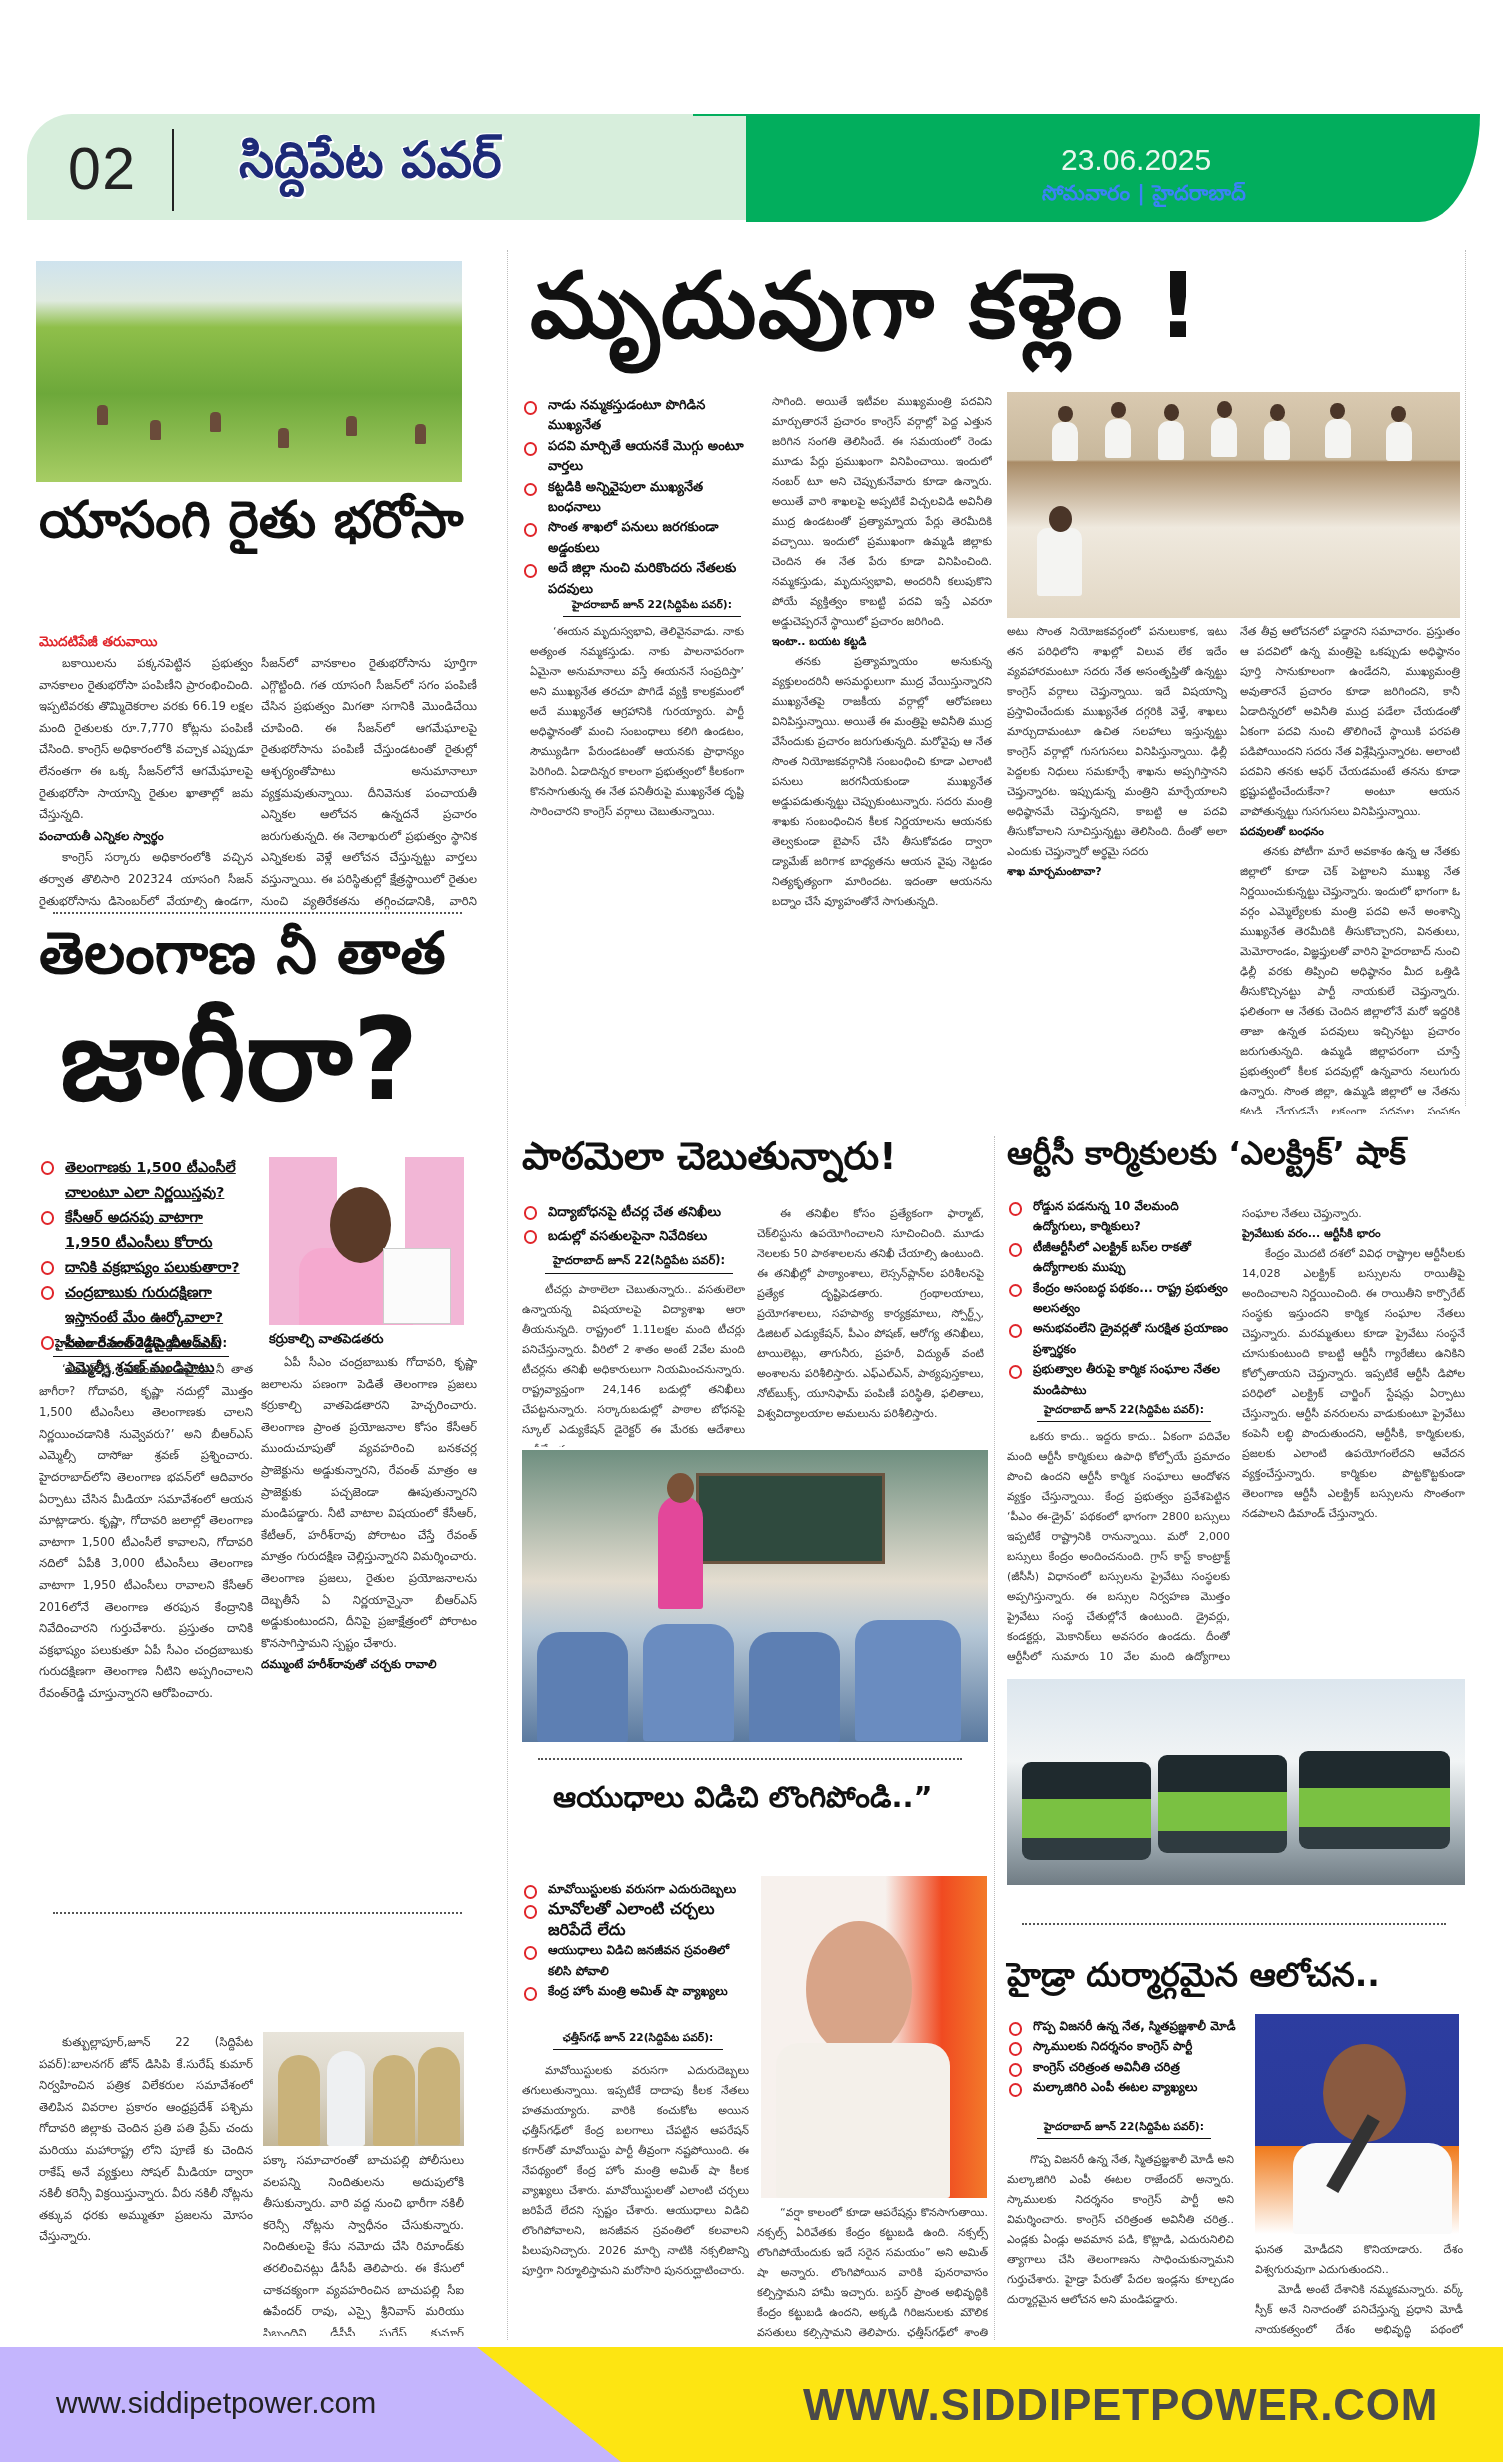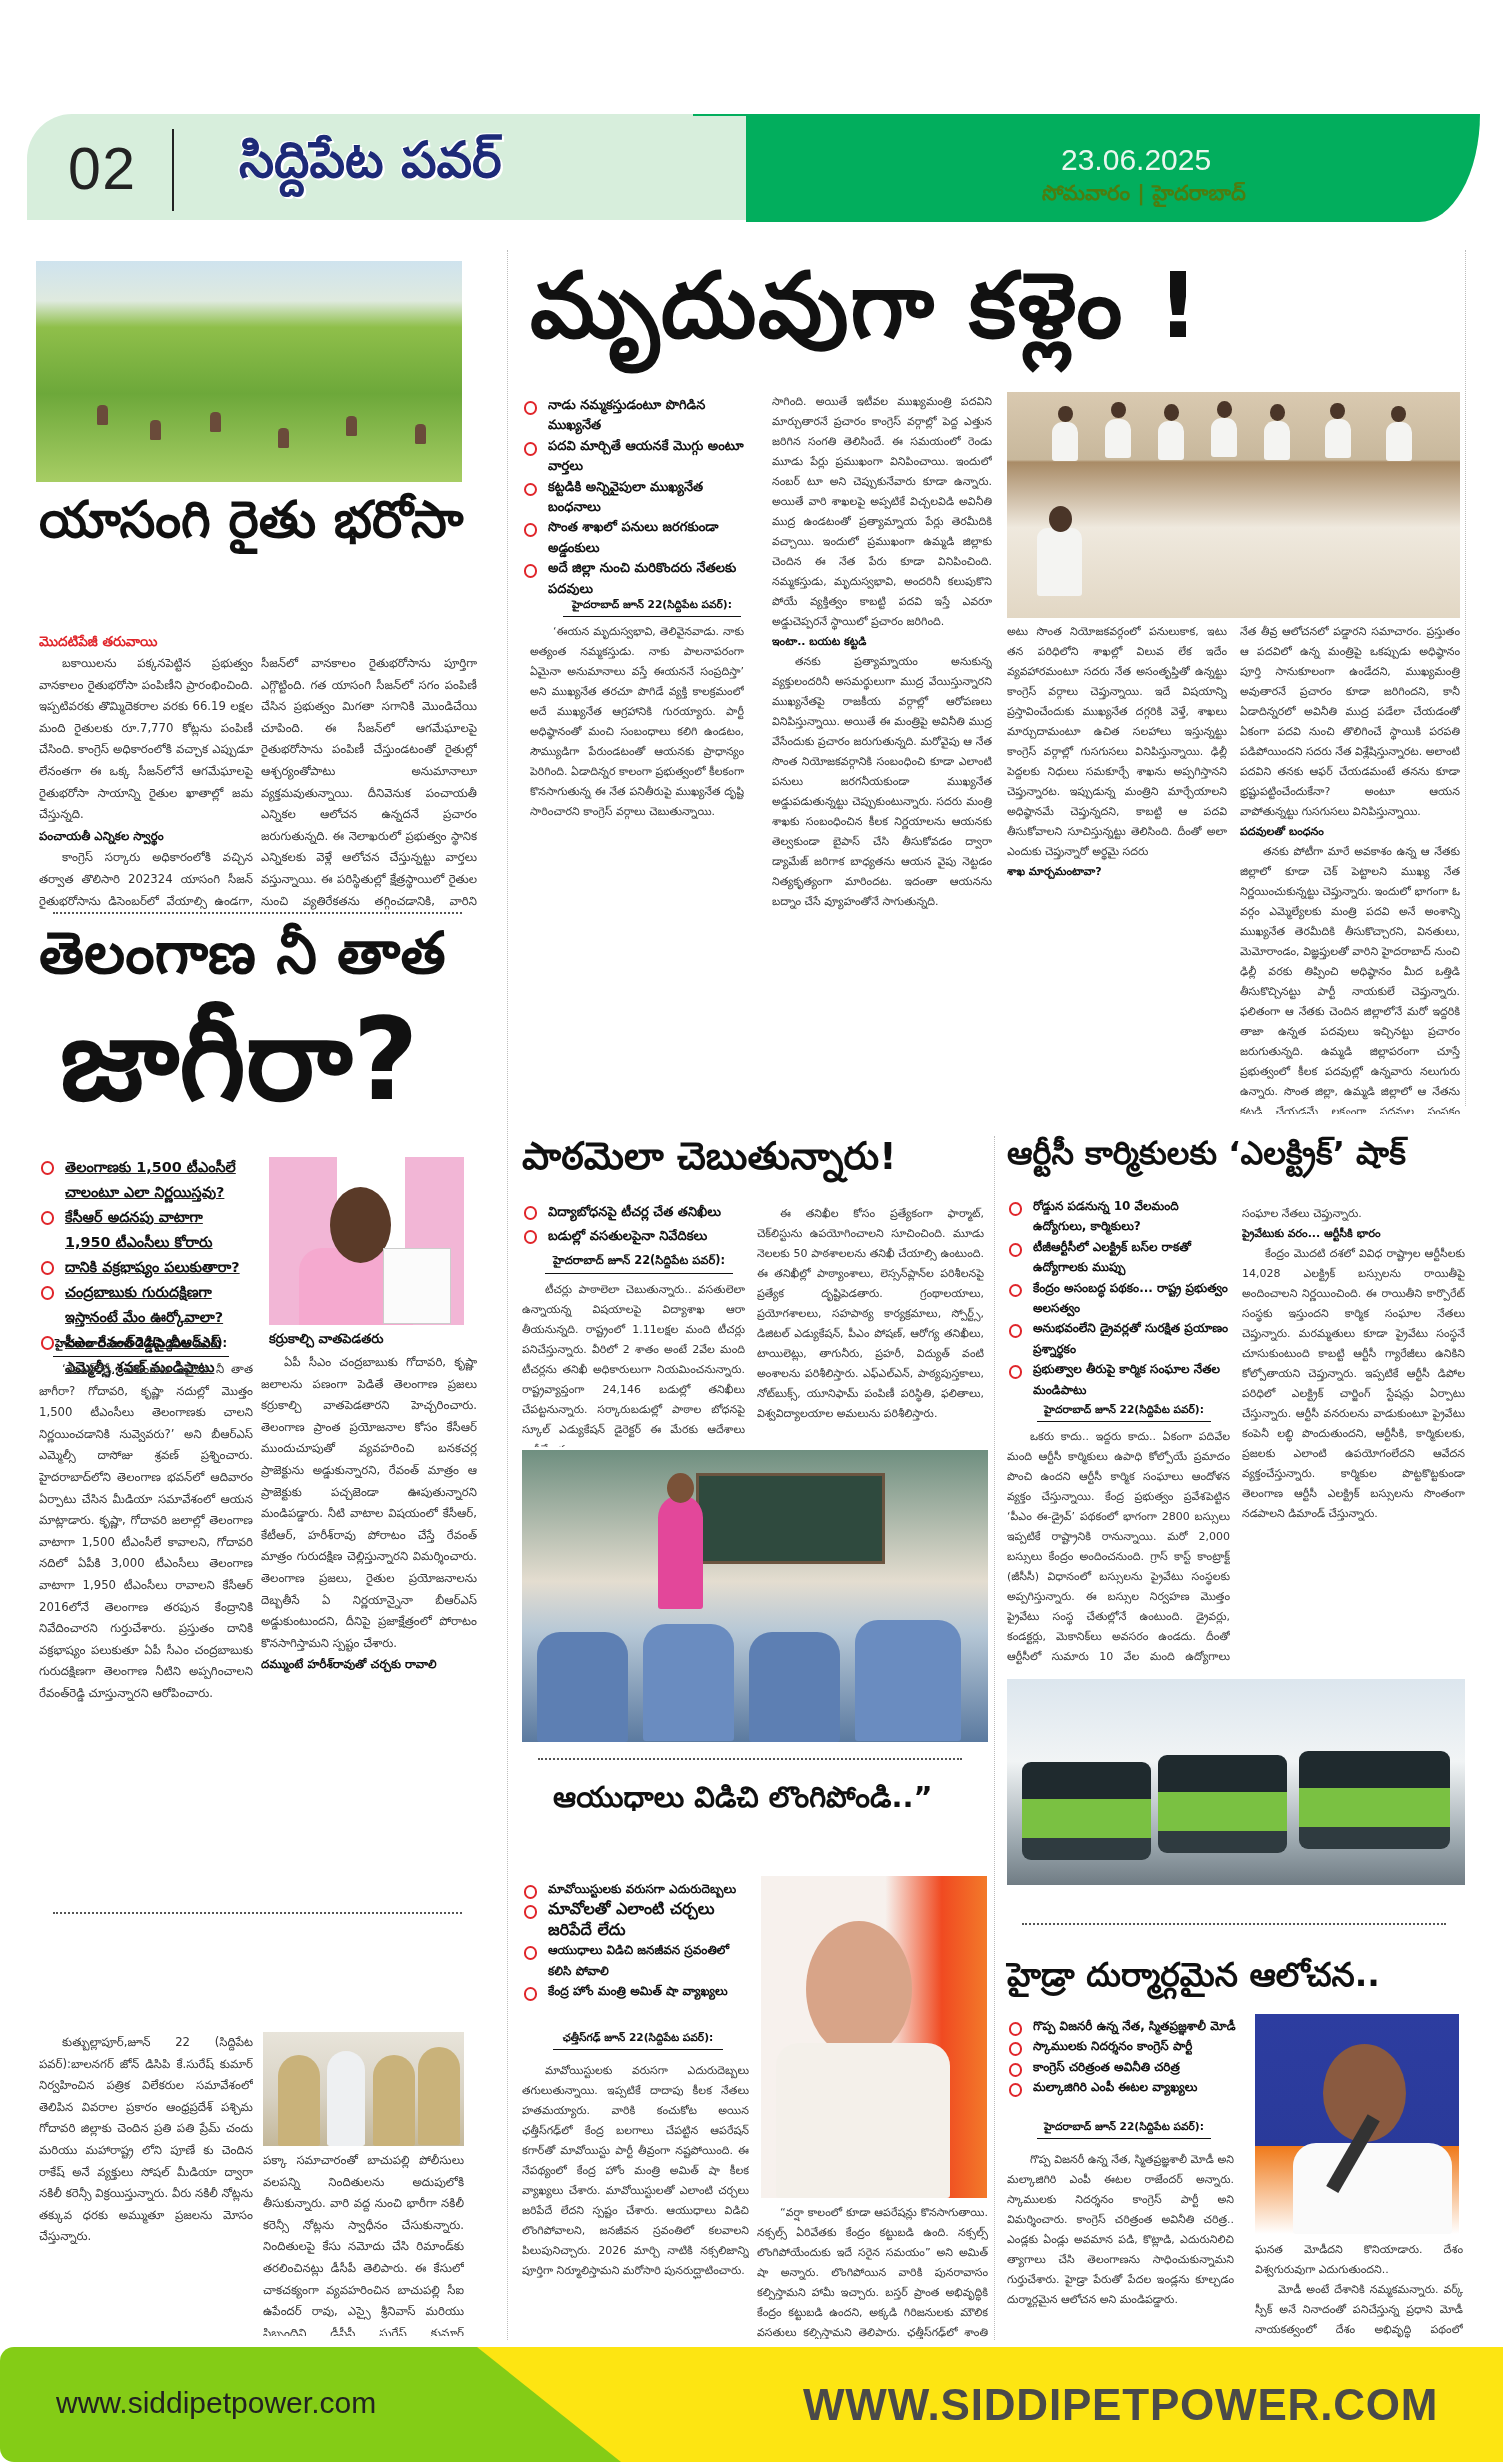--- a/index.html
+++ b/index.html
@@ -13,21 +13,21 @@
   .mast-right { position: absolute; left: 719px; top: 0; width: 734px; height: 108px;
     background: #02ae5d; border-bottom-right-radius: 61px 108px; }
   .mast-strip { position: absolute; left: 666px; top: 0; width: 83px; height: 2.3px; background: #02ae5d; }
   .page-no { position: absolute; left: 41px; top: 21px; font-family: "Liberation Sans", sans-serif;
     font-size: 59px; color: #222; letter-spacing: 1.5px; }
   .mast-divider { position: absolute; left: 145px; top: 15px; width: 2.3px; height: 82px; background: #222; }
   .paper-name { position: absolute; left: 212px; top: 16.7px; font-family: "DejaVu Sans", sans-serif;
     font-size: 50px; font-weight: bold; color: #1d2a78; text-shadow: 2.3px 2.3px 0 #fff, -1.5px -1.5px 0 #fff; }
   .mast-date { position: absolute; left: 1034px; top: 29px; font-family: "Liberation Sans", sans-serif;
     font-size: 30px; color: #eaf7ee; }
-  .mast-day { position: absolute; left: 1015px; top: 67px; font-size: 21px; font-weight: bold; color: #4d7c0f; }
+  .mast-day { position: absolute; left: 1015px; top: 67px; font-size: 21px; font-weight: bold; color: #3b82f6; }
 
   
   .col-rule { position: absolute; width: 0; border-left: 1.5px dotted #bbb; }
   .h-rule { position: absolute; height: 0; border-top: 2.3px dotted #555; }
   .photo { position: absolute; overflow: hidden; }
   .body-text { position: absolute; font-size: 11.7px; line-height: 21.6px; color: #333;
     text-align: justify; overflow: hidden; }
   .body-text p { text-indent: 23px; }
   .subhead { font-weight: bold; color: #111; text-indent: 0 !important; }
   .bullets { position: absolute; list-style: none; }
@@ -51,21 +51,21 @@
   .img-class { background: linear-gradient(180deg, #6f8f80 0%, #e4ddd0 45%, #b7c8d6 62%, #5b7aa0 100%); }
   .img-bus { background: linear-gradient(180deg, #dce6ee 0%, #f1f4f5 40%, #9aa6ad 80%, #707c84 100%); }
   .bus { position: absolute; height: 98px; border-radius: 9px; background: linear-gradient(180deg, #1f2a2e 0 38%, #7ac142 38% 78%, #2f3b40 78%); }
   .img-shah { background: linear-gradient(90deg, #f7f1ed 0%, #f7f1ed 55%, #f04a21 80%, #f37a2a 100%); }
   .img-etela { background: linear-gradient(180deg, #2d3da0 0%, #2a3a9a 60%, #f07a1a 60%, #ffffff 100%); }
   .img-police { background: linear-gradient(180deg, #e8e4da 0%, #d8d2c4 55%, #c4b89a 100%); }
   .face { position: absolute; border-radius: 50%; background: #7a5238; }
   .shirt { position: absolute; border-radius: 23px 23px 3px 3px; }
 
   
-  .footer { position: absolute; left: 0; top: 2347px; width: 1503px; height: 115px; background: #84cc16; border-radius: 14px; }
+  .footer { position: absolute; left: 0; top: 2347px; width: 1503px; height: 115px; background: #c4b5fd; }
   .footer-right { position: absolute; left: 477px; top: 0; width: 1026px; height: 115px; background: #fde512;
     clip-path: polygon(0 0, 100% 0, 100% 100%, 144px 100%); }
   .footer-url-small { position: absolute; left: 56px; top: 39px; font-family: "Liberation Sans", sans-serif;
     font-size: 30px; color: #222; }
   .footer-url-big { position: absolute; left: 803px; top: 33px; font-family: "Liberation Sans", sans-serif;
     font-size: 44px; font-weight: bold; color: #4a4a4a; letter-spacing: 0.8px; }
 </style>
 </head>
 <body>
 

